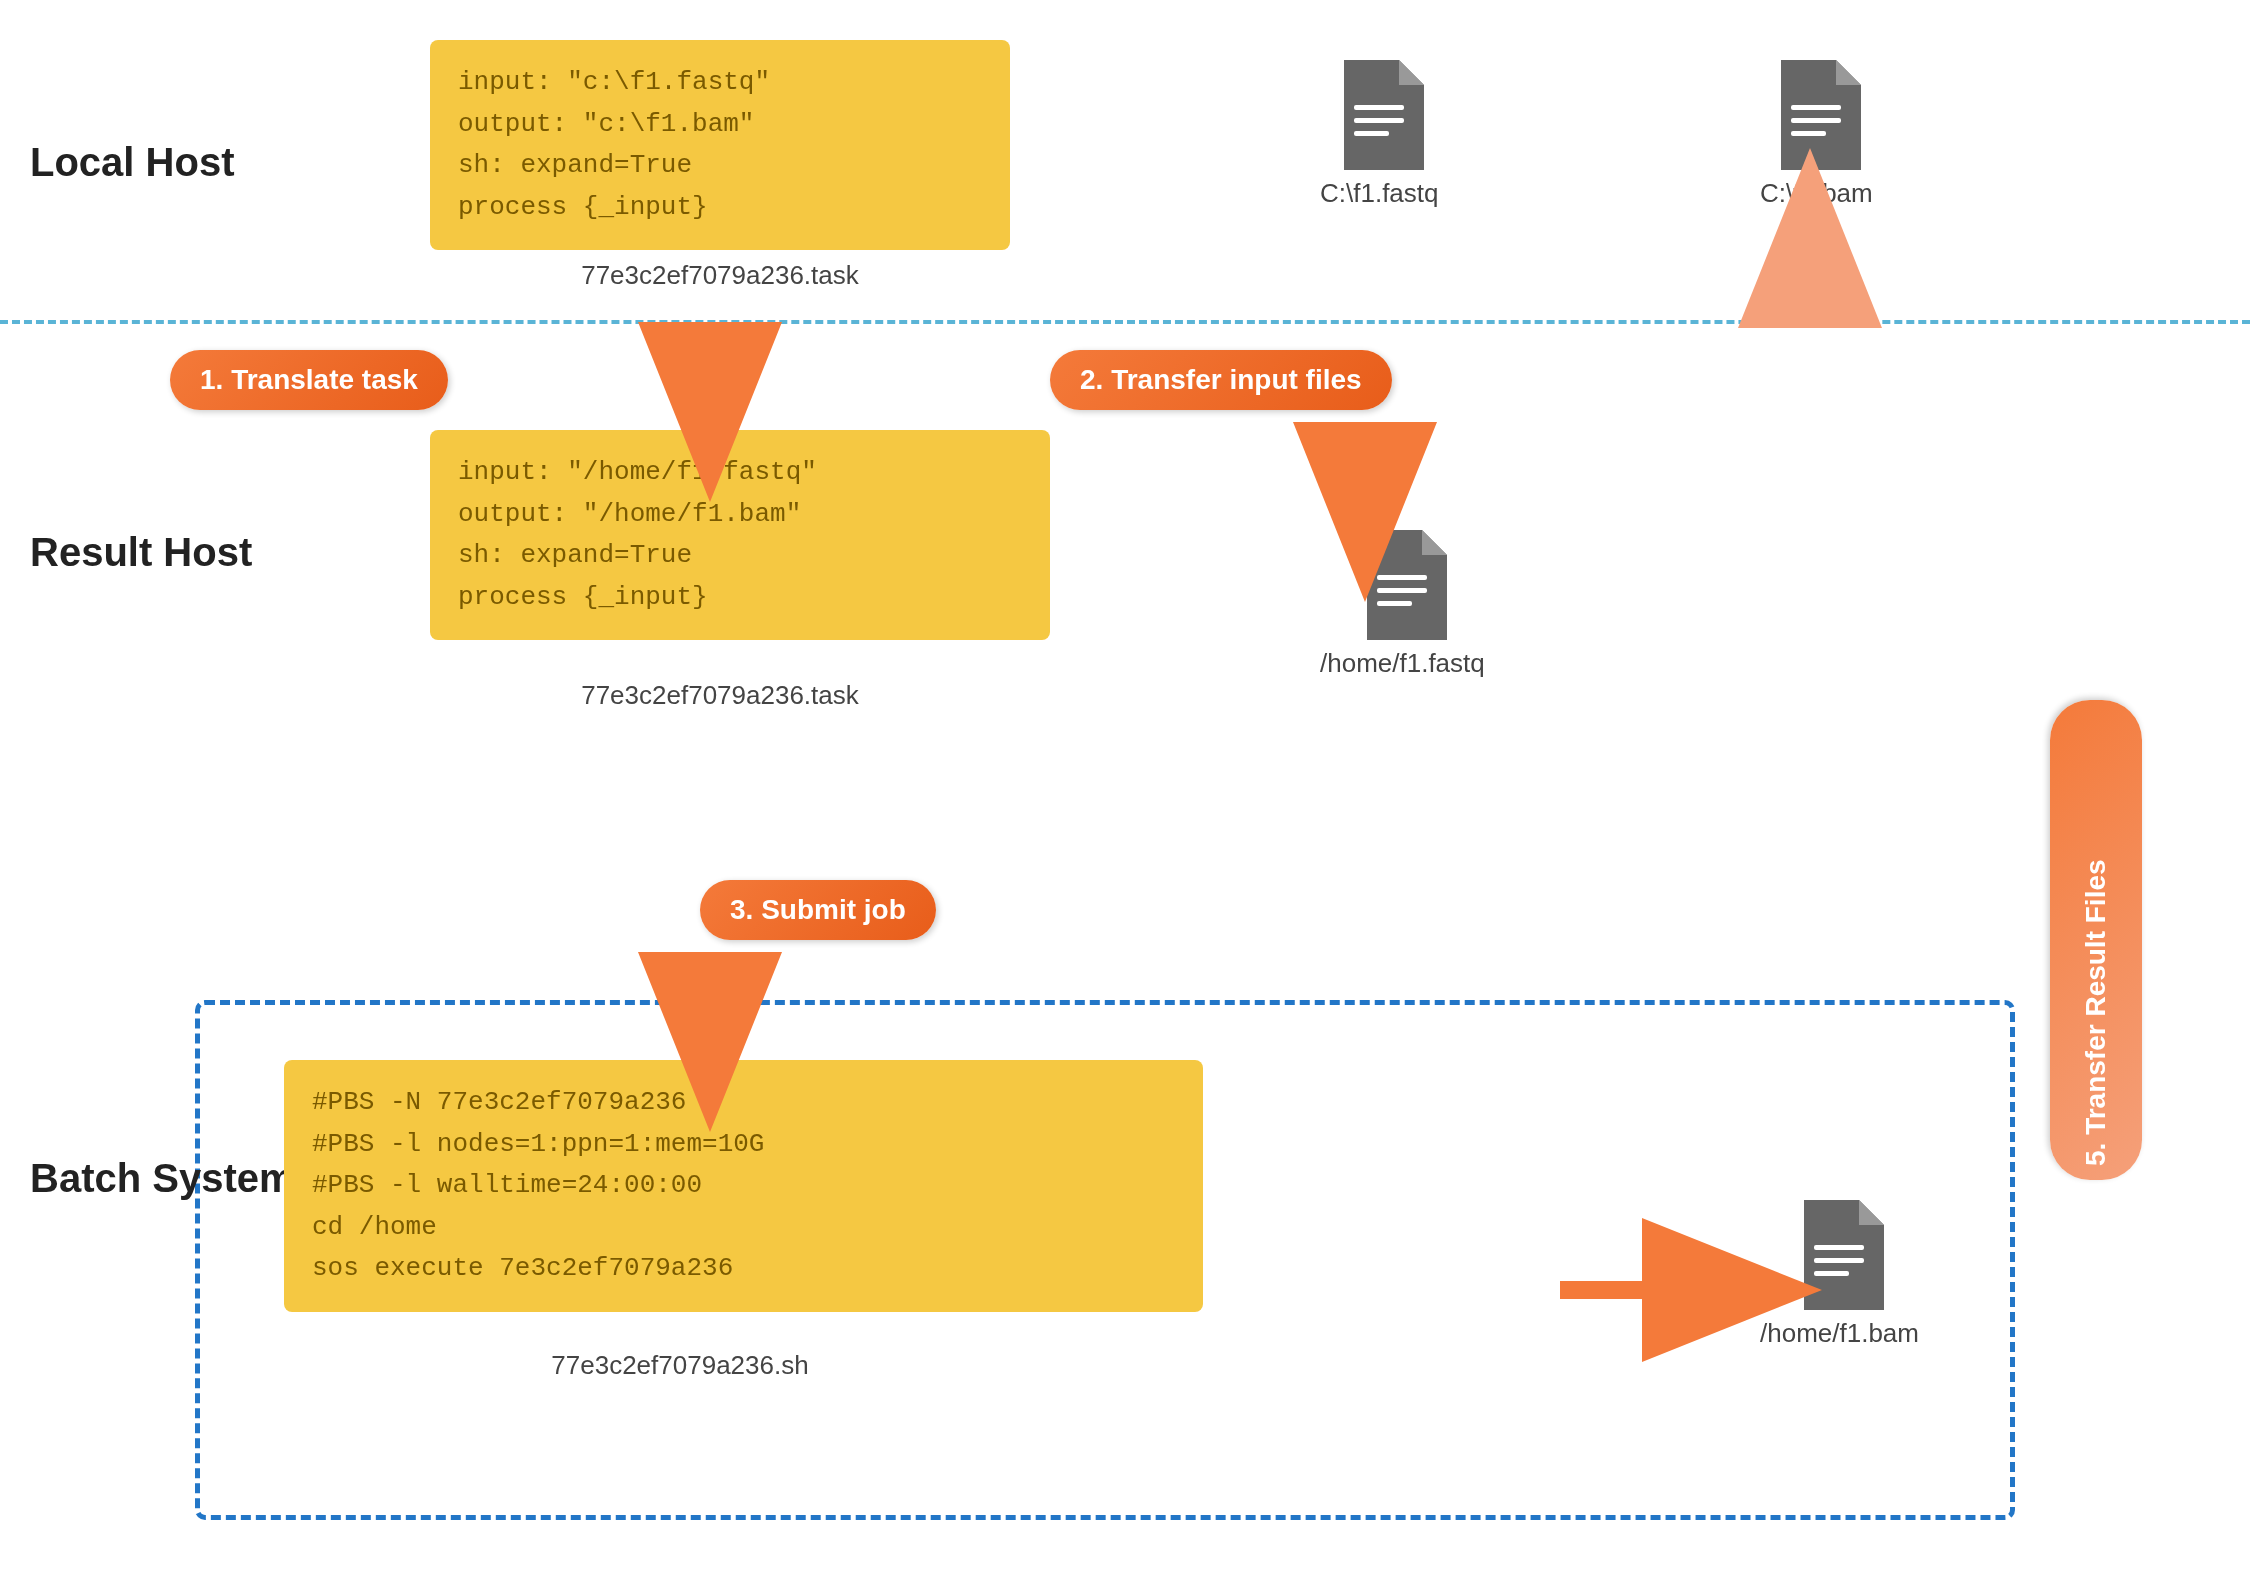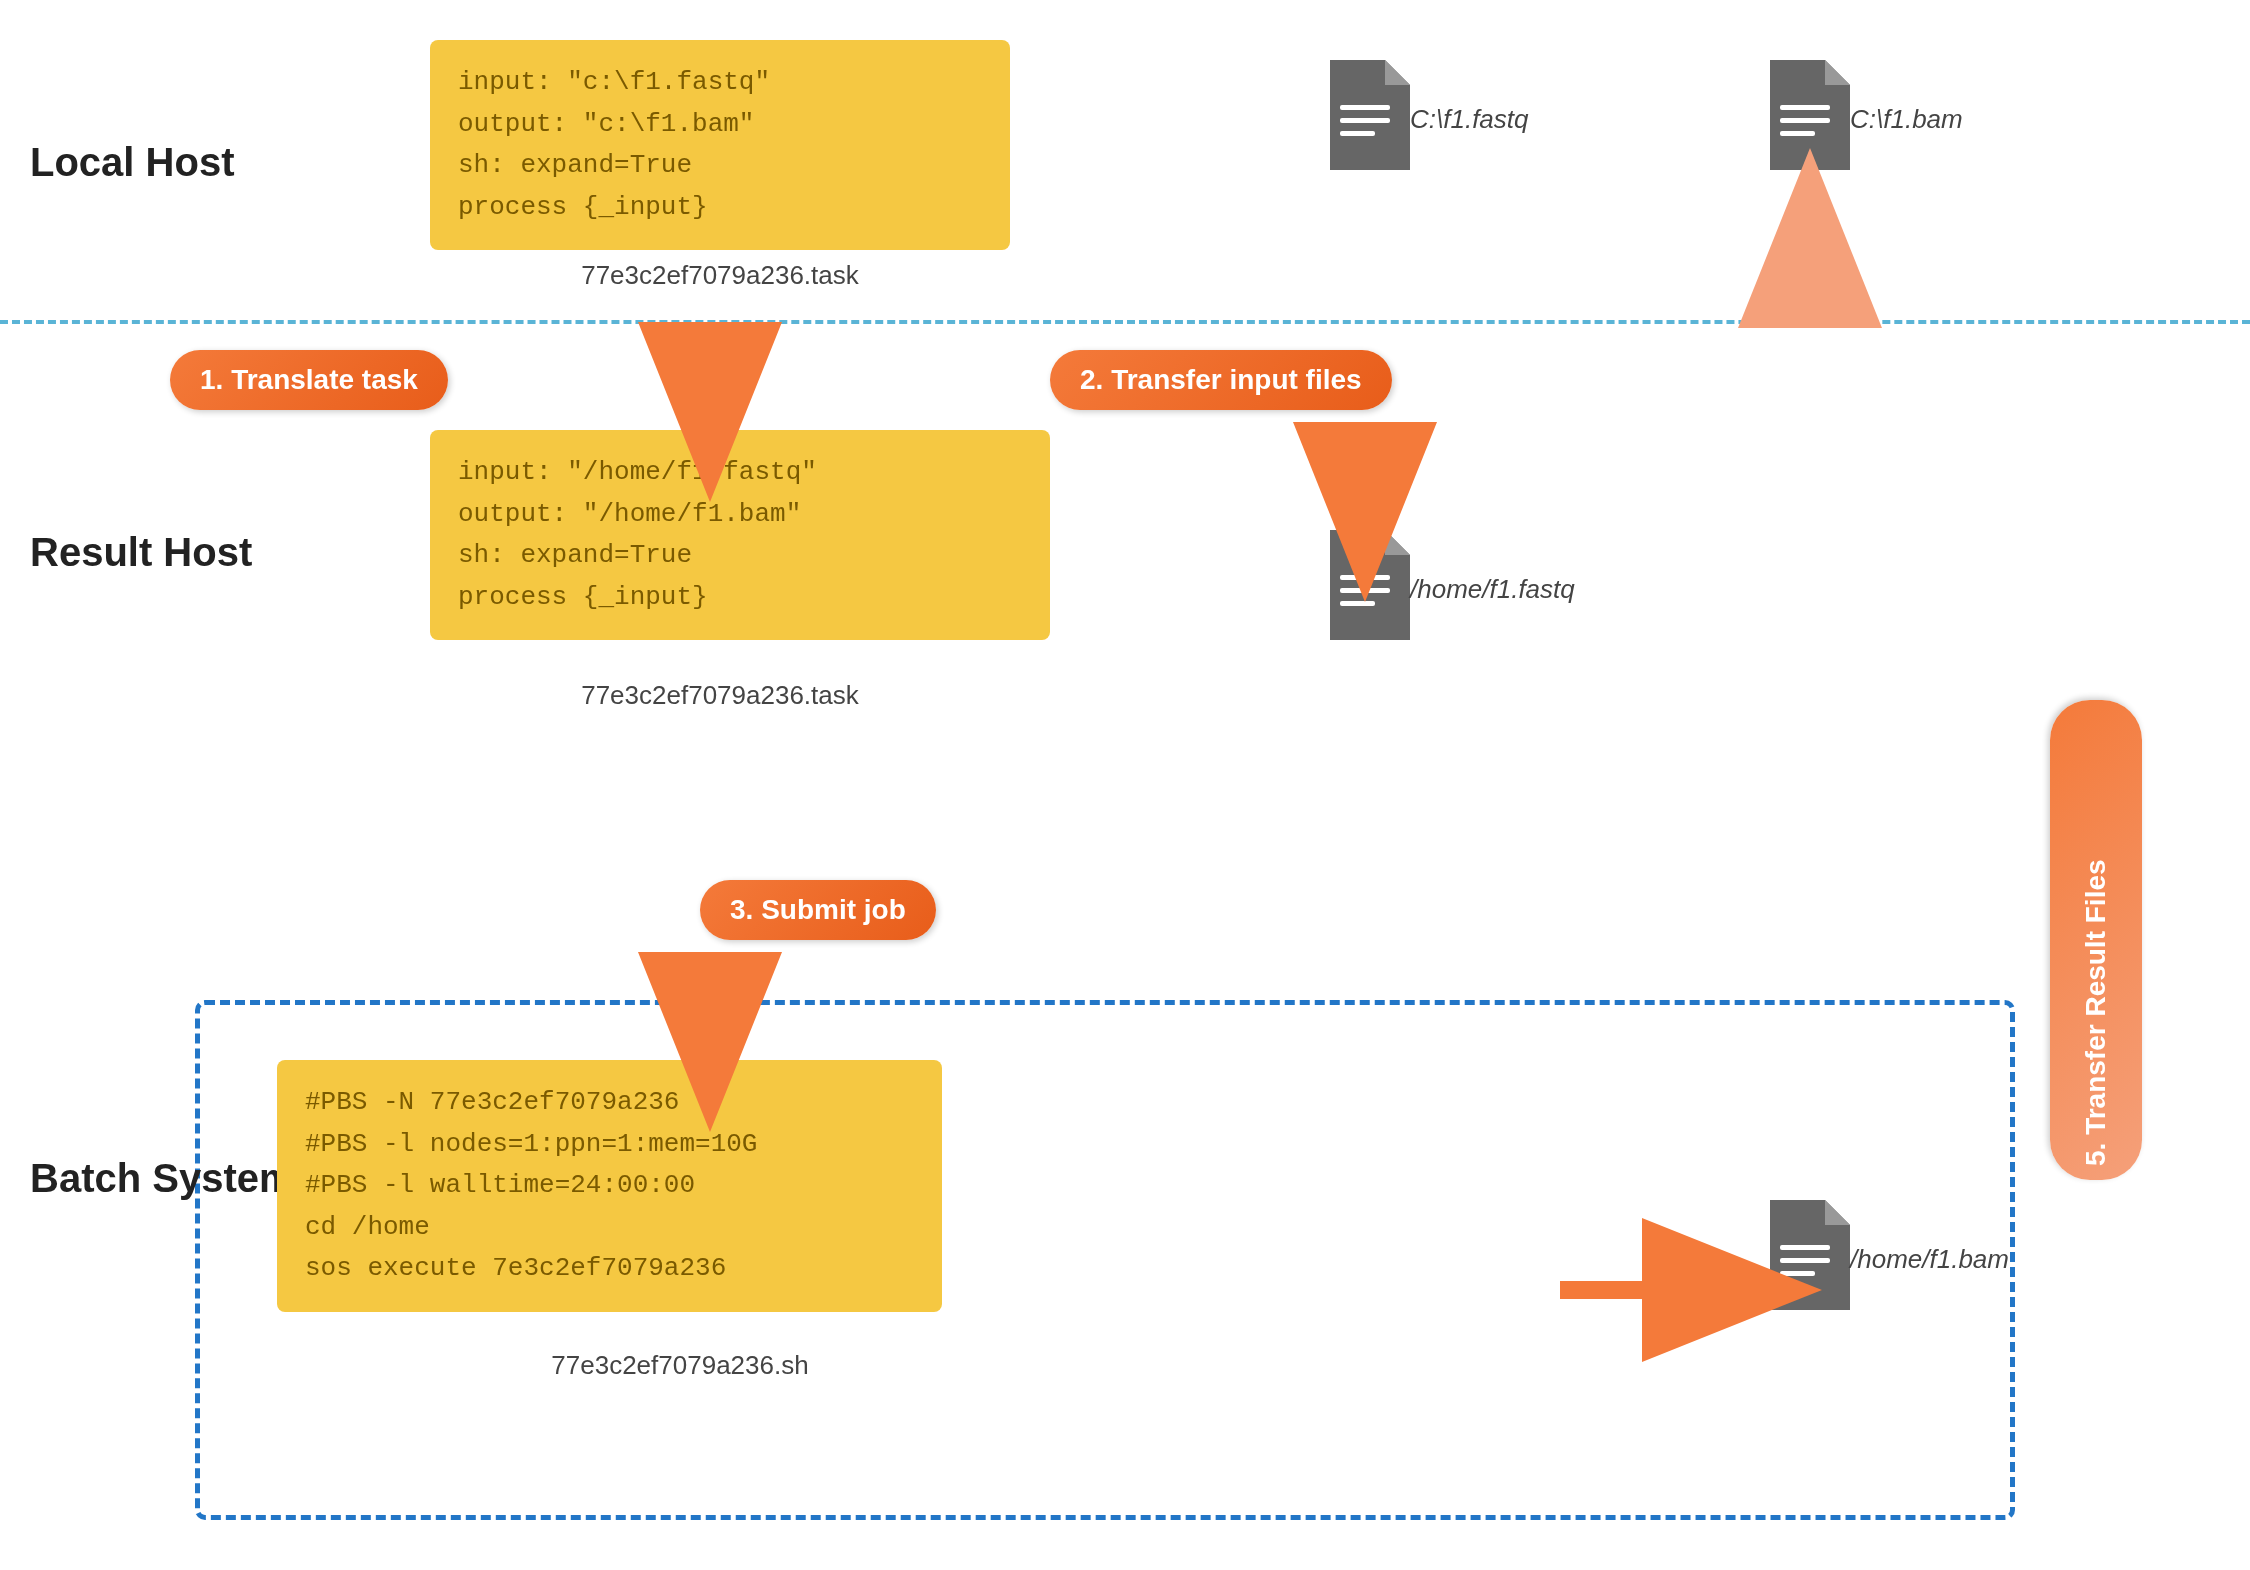--- a/index.html
+++ b/index.html
@@ -52,23 +52,22 @@
       font-size: 26px;
       color: #7a5a00;
       line-height: 1.6;
       white-space: pre;
     }
 
     
     .file-icon {
       position: absolute;
       display: flex;
-      flex-direction: row;
+      flex-direction: column;
       align-items: center;
-      font-style: italic;
     }
 
     .file-icon svg {
       width: 90px;
       height: 110px;
     }
 
     .file-label {
       font-size: 26px;
       color: #444;
@@ -188,21 +187,21 @@
     <svg viewBox="0 0 90 110" xmlns="http://www.w3.org/2000/svg">
       <path d="M10 0 L65 0 L90 25 L90 110 L10 110 Z" fill="#666"></path>
       <path d="M65 0 L65 25 L90 25 Z" fill="#999"></path>
       <rect x="20" y="45" width="50" height="5" rx="2" fill="#fff"></rect>
       <rect x="20" y="58" width="50" height="5" rx="2" fill="#fff"></rect>
       <rect x="20" y="71" width="35" height="5" rx="2" fill="#fff"></rect>
     </svg>
     <div class="file-label">/home/f1.bam</div>
   </div>
 
-  <div class="code-box" style="left: 277px; top: 1060px; width: 665px;">#PBS -N 77e3c2ef7079a236
+  <div class="code-box" style="left: 284px; top: 1060px; width: 919px;">#PBS -N 77e3c2ef7079a236
 #PBS -l nodes=1:ppn=1:mem=10G
 #PBS -l walltime=24:00:00
 cd /home
 sos execute 7e3c2ef7079a236</div>
 
   <div class="box-label" style="left: 350px; top: 1350px; width: 660px;">77e3c2ef7079a236.sh</div>
 
   <div class="badge" style="left: 170px; top: 350px;">1. Translate task</div>
 
   <div class="badge" style="left: 1050px; top: 350px;">2. Transfer input files</div>

